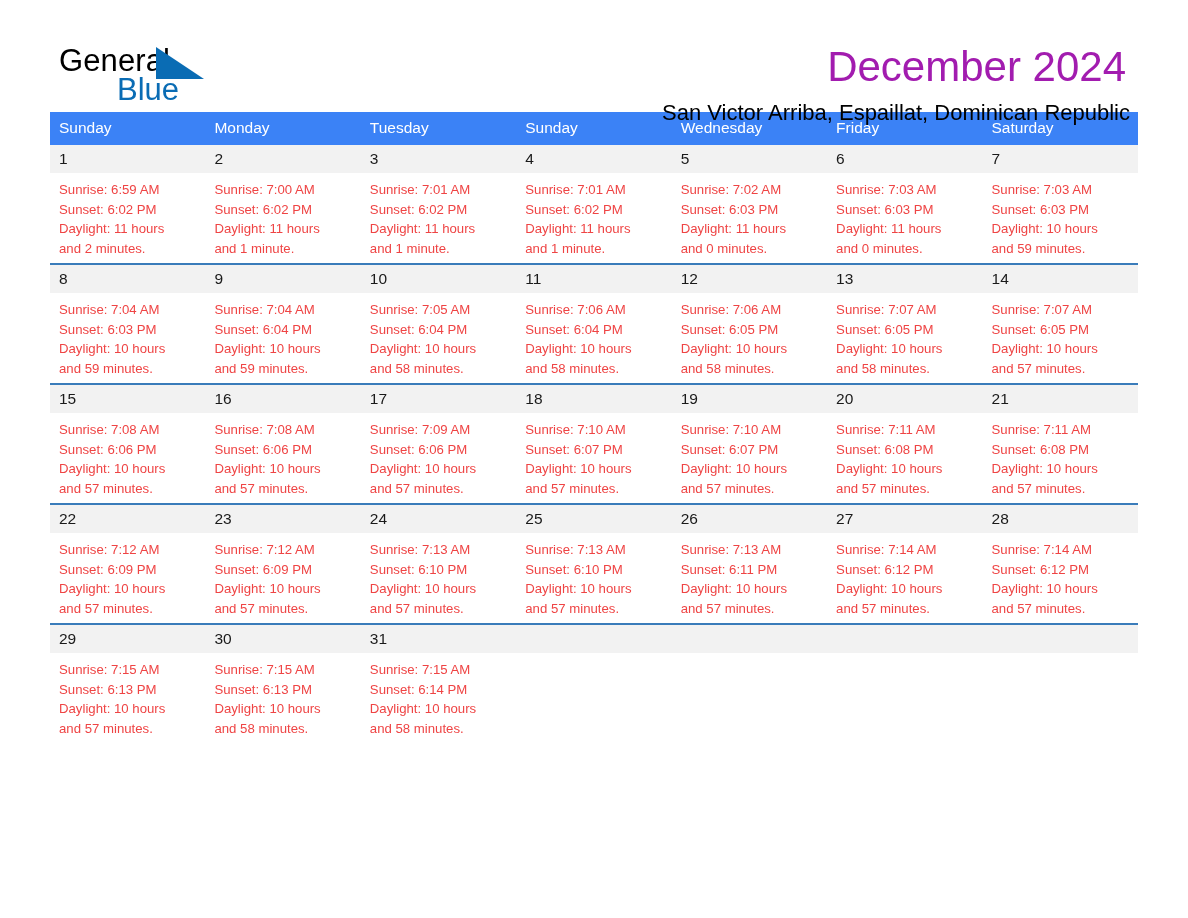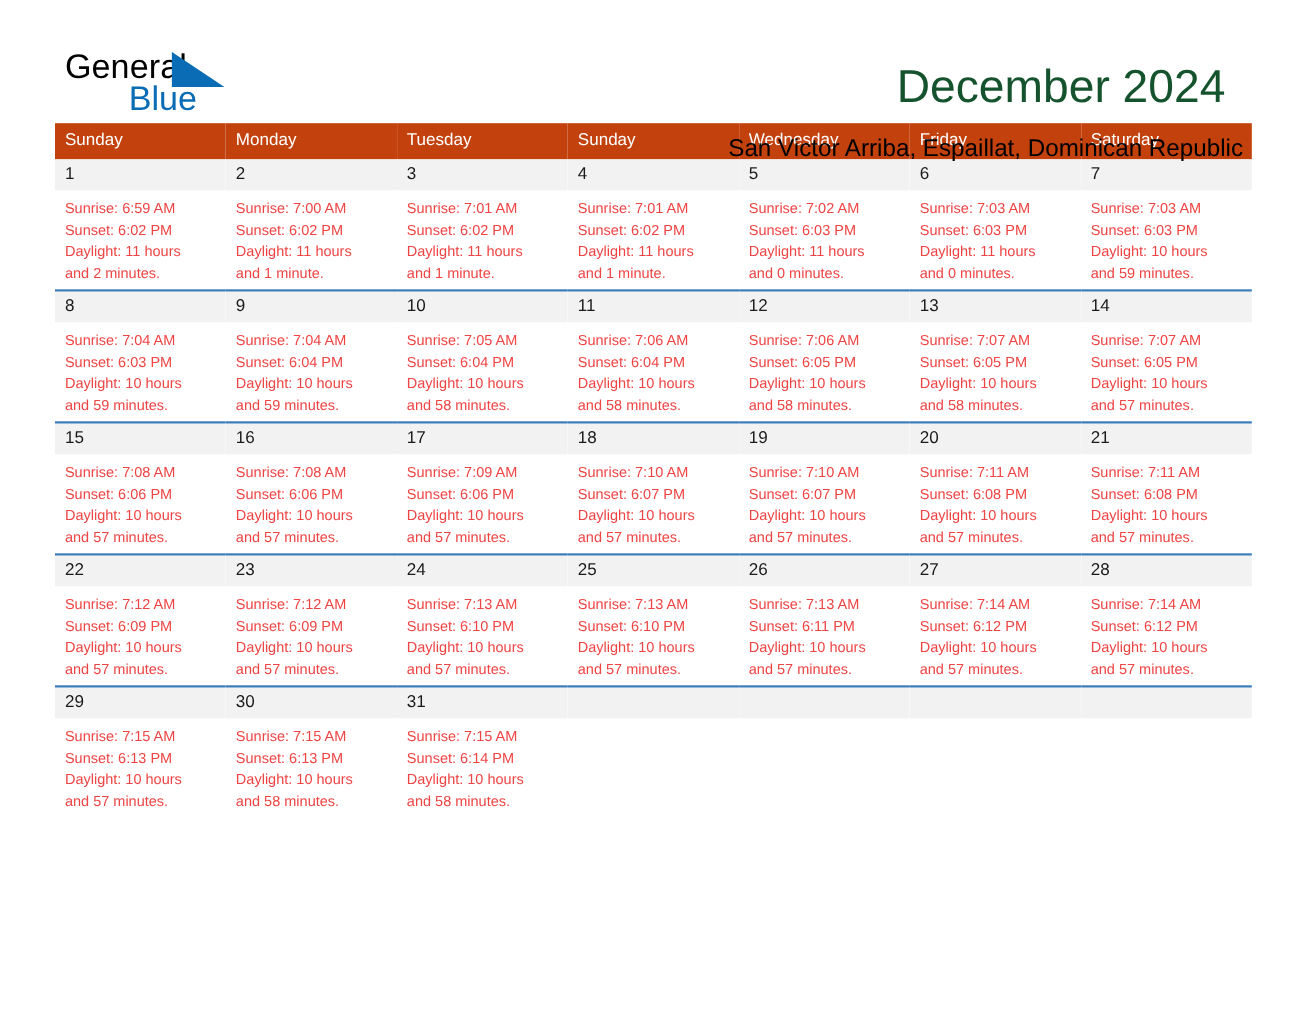--- a/index.html
+++ b/index.html
@@ -61,41 +61,41 @@
   .title-block {
     position: absolute;
     right: 8px;
     top: 38px;
     text-align: right;
   }
   .cal-title {
     font-size: 42px;
     line-height: 50px;
     font-weight: normal;
-    color: #14532d;
-    margin: 16px;
+    color: #a21caf;
+    margin: 4px;
     white-space: nowrap;
   }
   .cal-subtitle {
     font-size: 22px;
     line-height: 30px;
     font-weight: normal;
     color: #000000;
     margin: 6px 0 0 12px;
     white-space: nowrap;
   }
 
   
   .calendar {
     width: 1088px;
     border-collapse: collapse;
     table-layout: fixed;
   }
   .calendar th {
-    background: #c2410c;
+    background: #3b82f6;
     color: #ffffff;
     font-size: 15.5px;
     font-weight: normal;
     text-align: left;
     padding: 7px 0 8px 9px;
     height: 17px;
     vertical-align: middle;
   }
   .calendar td {
     vertical-align: top;

